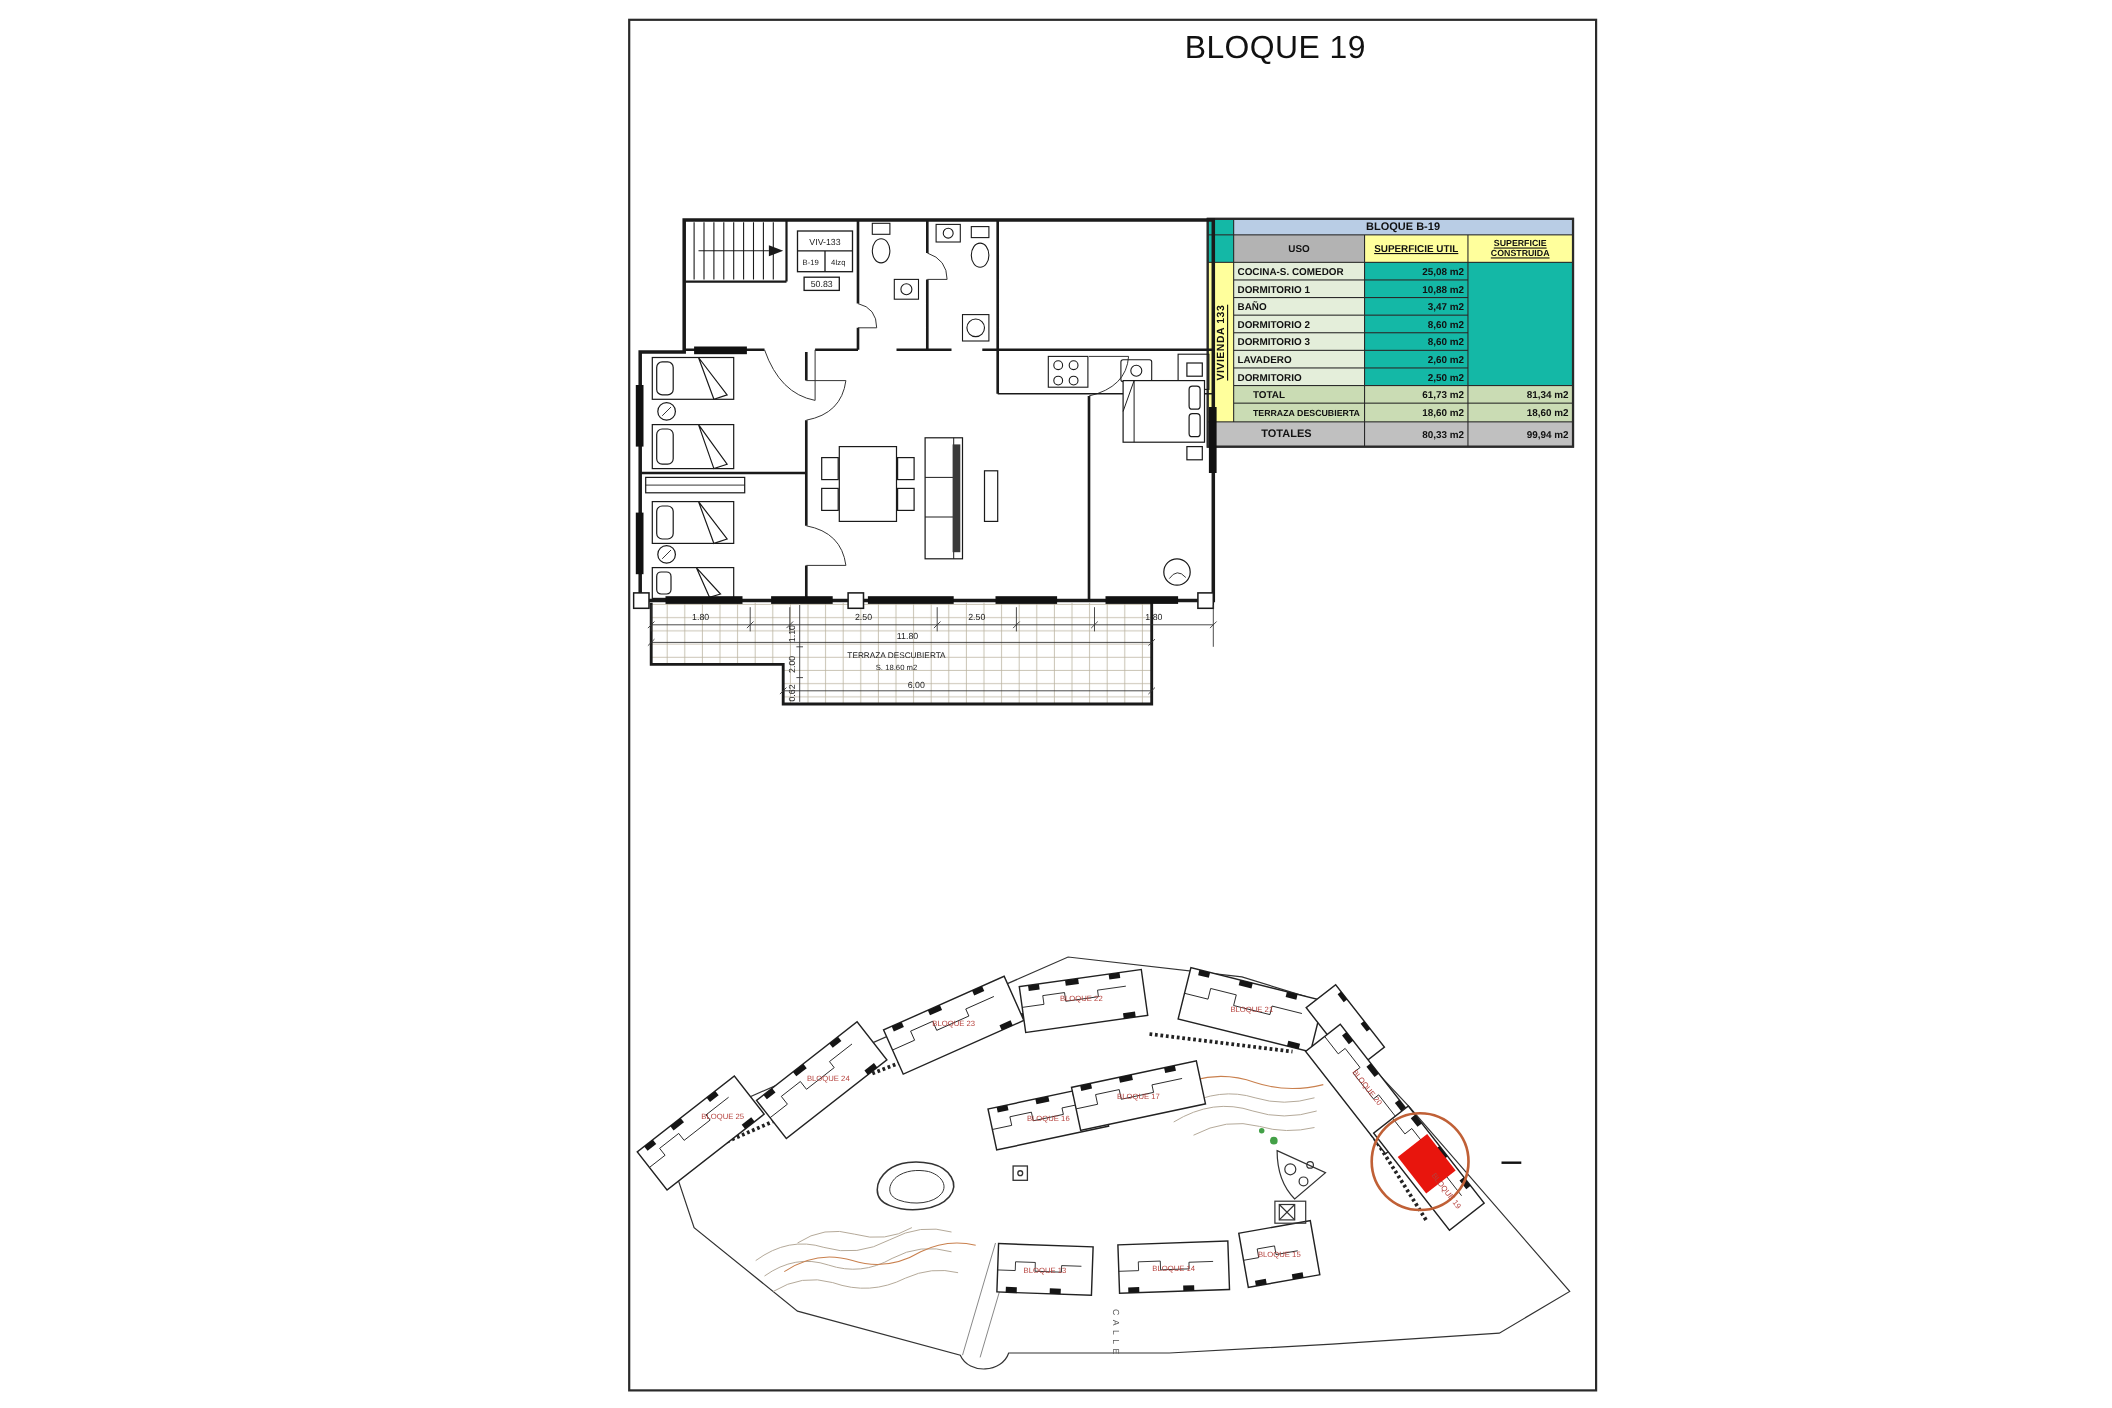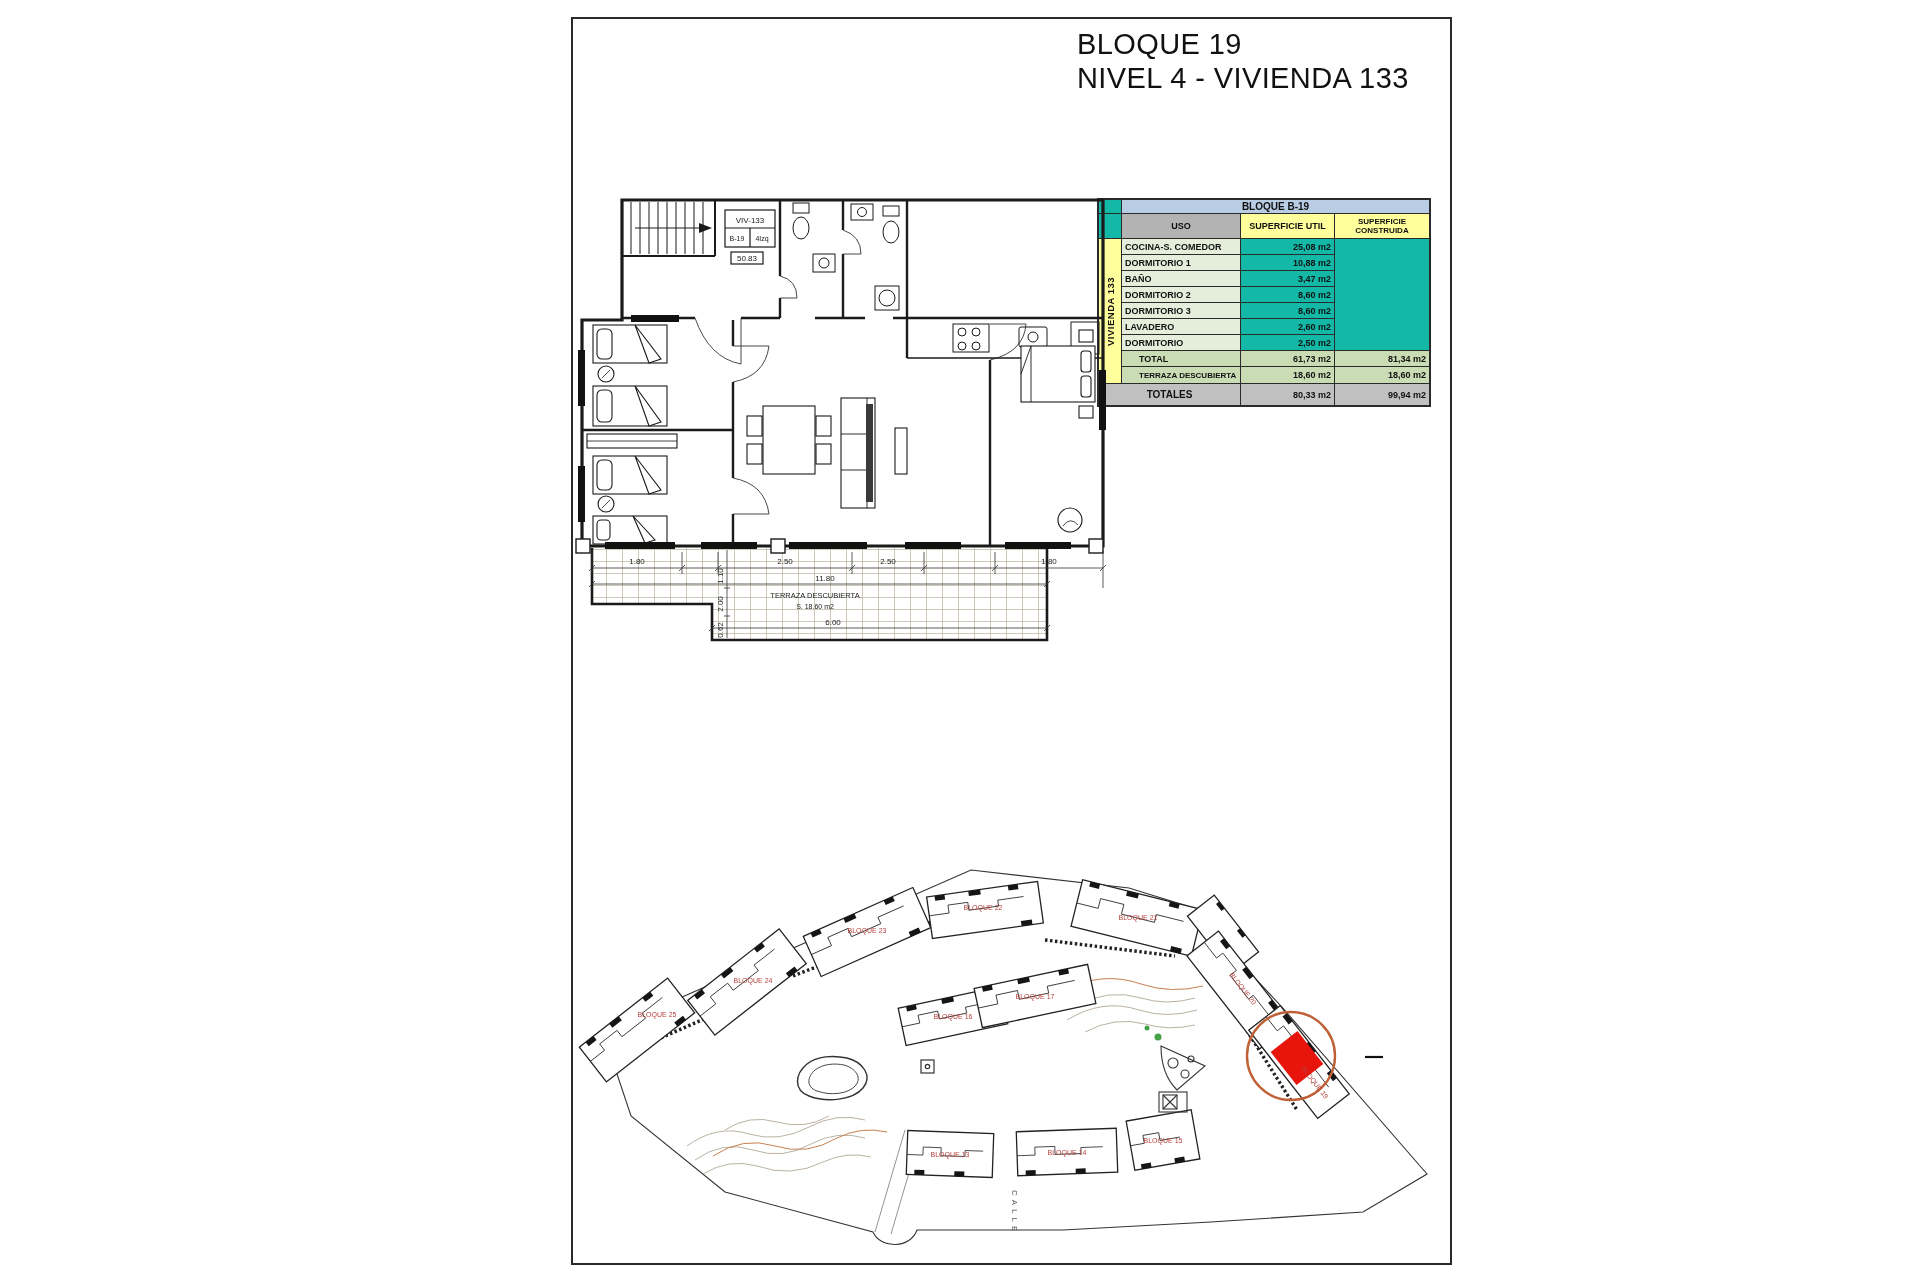--- a/index.html
+++ b/index.html
@@ -20,36 +20,35 @@
     grid-template-columns:22px 118px 93px 94px;
     grid-template-rows:13px 24px repeat(7,15px) 15px 16px 21px;
     gap:1px;background:#2a2a2a;border:2px solid #2a2a2a;
     font-weight:bold;font-size:9px;color:#111;}
   .atable .c{display:flex;align-items:center;background:#14b8a6;}
   .cc{justify-content:center;text-align:center;}
   .cl{padding-left:3px;}
   .cr{justify-content:flex-end;padding-right:3px;}
   .bg-blue{background:#b9cde5!important;}
   .bg-gray{background:#b3b3b3!important;}
-  .bg-yel{background:#ffff9c!important;}
+  .bg-yel{background:#ffff9c!important;text-decoration:underline;}
   .bg-grn1{background:#e4eeda!important;text-align:center;}
   .bg-grn2{background:#cadcb4!important;padding-left:17px;}
   .bg-gray2{background:#c0c0c0!important;}
   .strip{grid-column:1;grid-row:3/12;writing-mode:vertical-rl;transform:rotate(180deg);
     justify-content:center;align-items:center;font-size:9.5px;letter-spacing:.5px;}
   .hdr2{font-size:8px;line-height:1.15;flex-direction:column;justify-content:center;}
 </style>
 </head>
 <body>
 
 <div class="sheet"></div>
 
 <div class="title">
   <div>BLOQUE 19</div>
-  <div>NIVEL 4 - VIVIENDA 133</div>
 </div>
 
 <div class="atable">
   <div class="c" style="grid-column:1;grid-row:1"></div>
   <div class="c cc bg-blue" style="grid-column:2/5;grid-row:1;font-size:10px">BLOQUE B-19</div>
 
   <div class="c" style="grid-column:1;grid-row:2"></div>
   <div class="c cc bg-gray" style="grid-column:2;grid-row:2">USO</div>
   <div class="c cc bg-yel" style="grid-column:3;grid-row:2">SUPERFICIE UTIL</div>
   <div class="c cc bg-yel hdr2" style="grid-column:4;grid-row:2">

